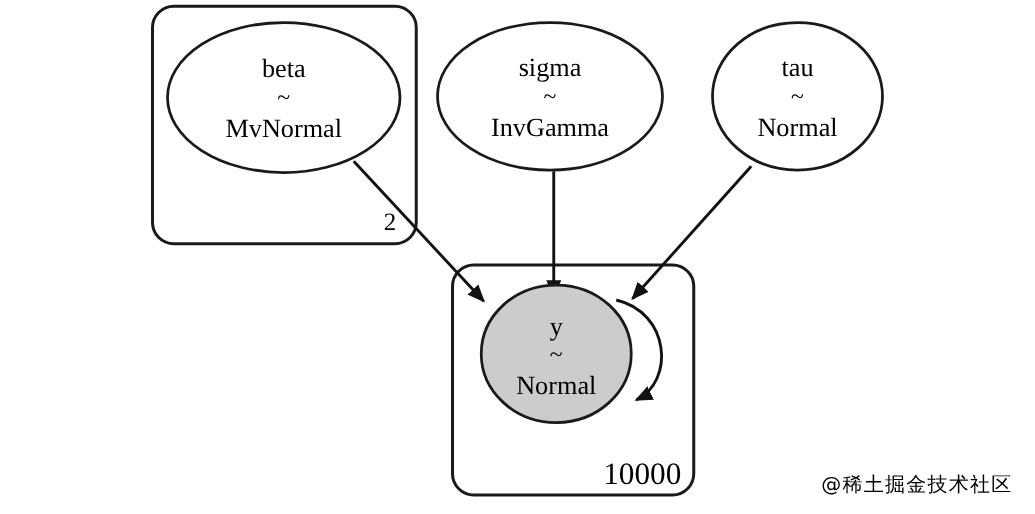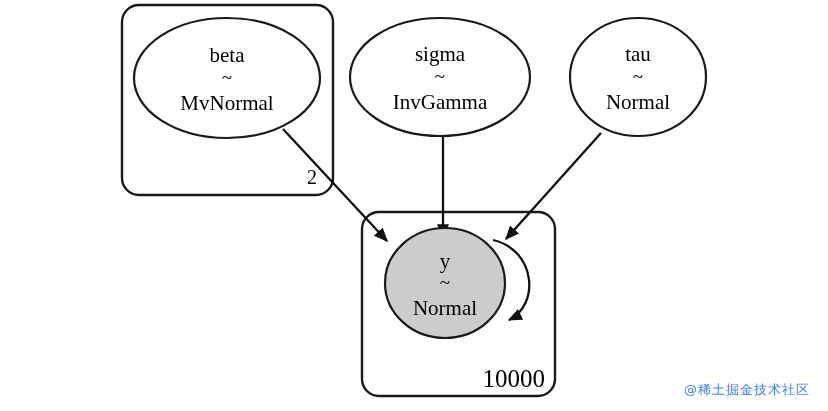--- a/index.html
+++ b/index.html
@@ -64,22 +64,22 @@
     font-family: "Liberation Serif", "DejaVu Serif", serif;
     font-size: 25px;
     fill: #000000;
     text-anchor: end;
   }
   .watermark {
     position: absolute;
     right: 18px;
     bottom: 12px;
     font-family: "DejaVu Sans", "Liberation Sans", sans-serif;
-    font-size: 13px;
-    color: #3b82f6;
+    font-size: 16px;
+    color: #000000;
     letter-spacing: 1px;
     white-space: nowrap;
     user-select: none;
   }
 </style>
 </head>
 <body>
 
 <div id="canvas">
 

